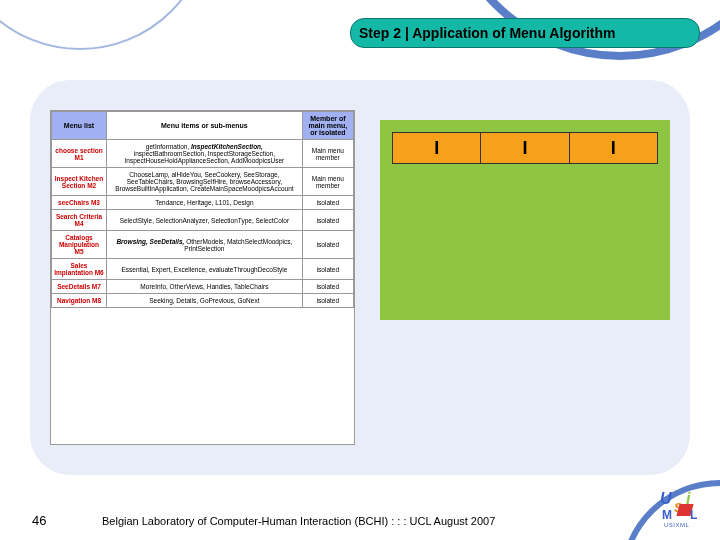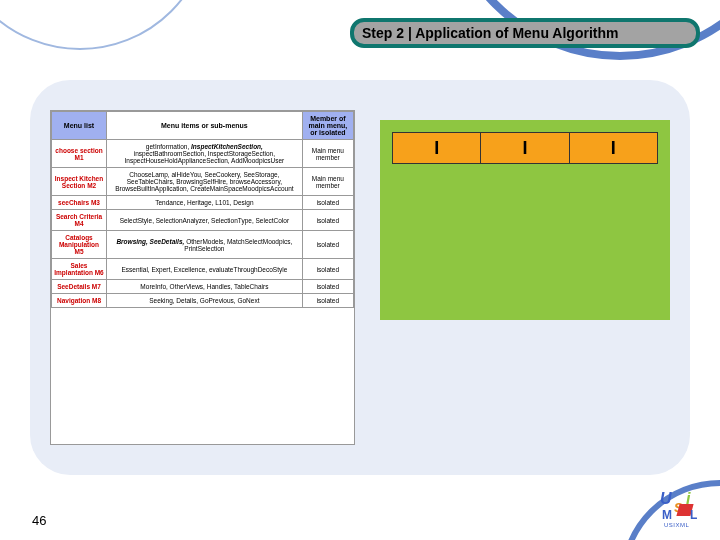--- a/index.html
+++ b/index.html
@@ -15,22 +15,22 @@
     border: 2px solid #b8c8e8;
     border-radius: 50%;
   }
   .arc-tl { width: 260px; height: 260px; top: -210px; left: -50px; border-color: #a0b8e0; }
   .arc-tr { width: 360px; height: 360px; top: -300px; right: -80px; border: 8px solid #5a7fc8; }
   .arc-br { width: 200px; height: 200px; bottom: -140px; right: -100px; border: 6px solid #5a7fc8; }
 
   .title-bar {
     position: absolute;
     top: 18px; left: 350px; width: 350px; height: 30px;
-    background: #a3a3a3;
-    border: 4px solid #0f766e;
+    background: #14b8a6;
+    border: 1px solid #0f766e;
     border-radius: 14px;
     display: flex; align-items: center;
     padding-left: 8px;
     font-size: 14px; font-weight: bold;
   }
 
   .content {
     position: absolute;
     top: 80px; left: 30px; right: 30px; bottom: 65px;
     background: #e8edf7;
@@ -169,20 +169,21 @@
     <div class="orange-box">
       <div class="cell">I</div>
       <div class="cell">I</div>
       <div class="cell">I</div>
     </div>
   </div>
 </div>
 
 <div class="footer">
   <div class="page-num">46</div>
+  <div class="footer-text">Belgian Laboratory of Computer-Human Interaction (BCHI) : : : UCL  August 2007</div>
 </div>
 
 <div class="logo">
   <span class="u">U</span>
     <span class="s">s</span>
     <span class="i">i</span>
   <span class="x"></span>
   <span class="m">M</span>
     <span class="l">L</span>
   <span class="tag">USIXML</span>

